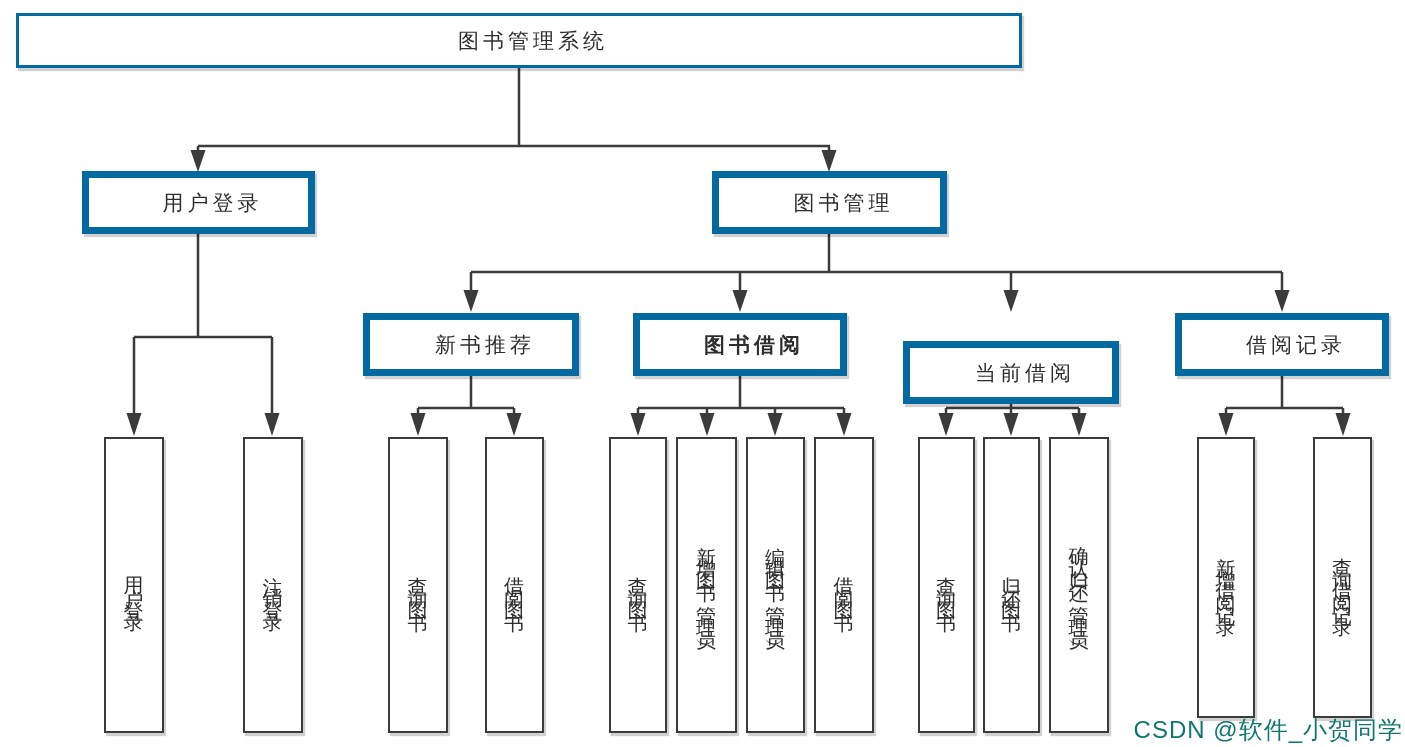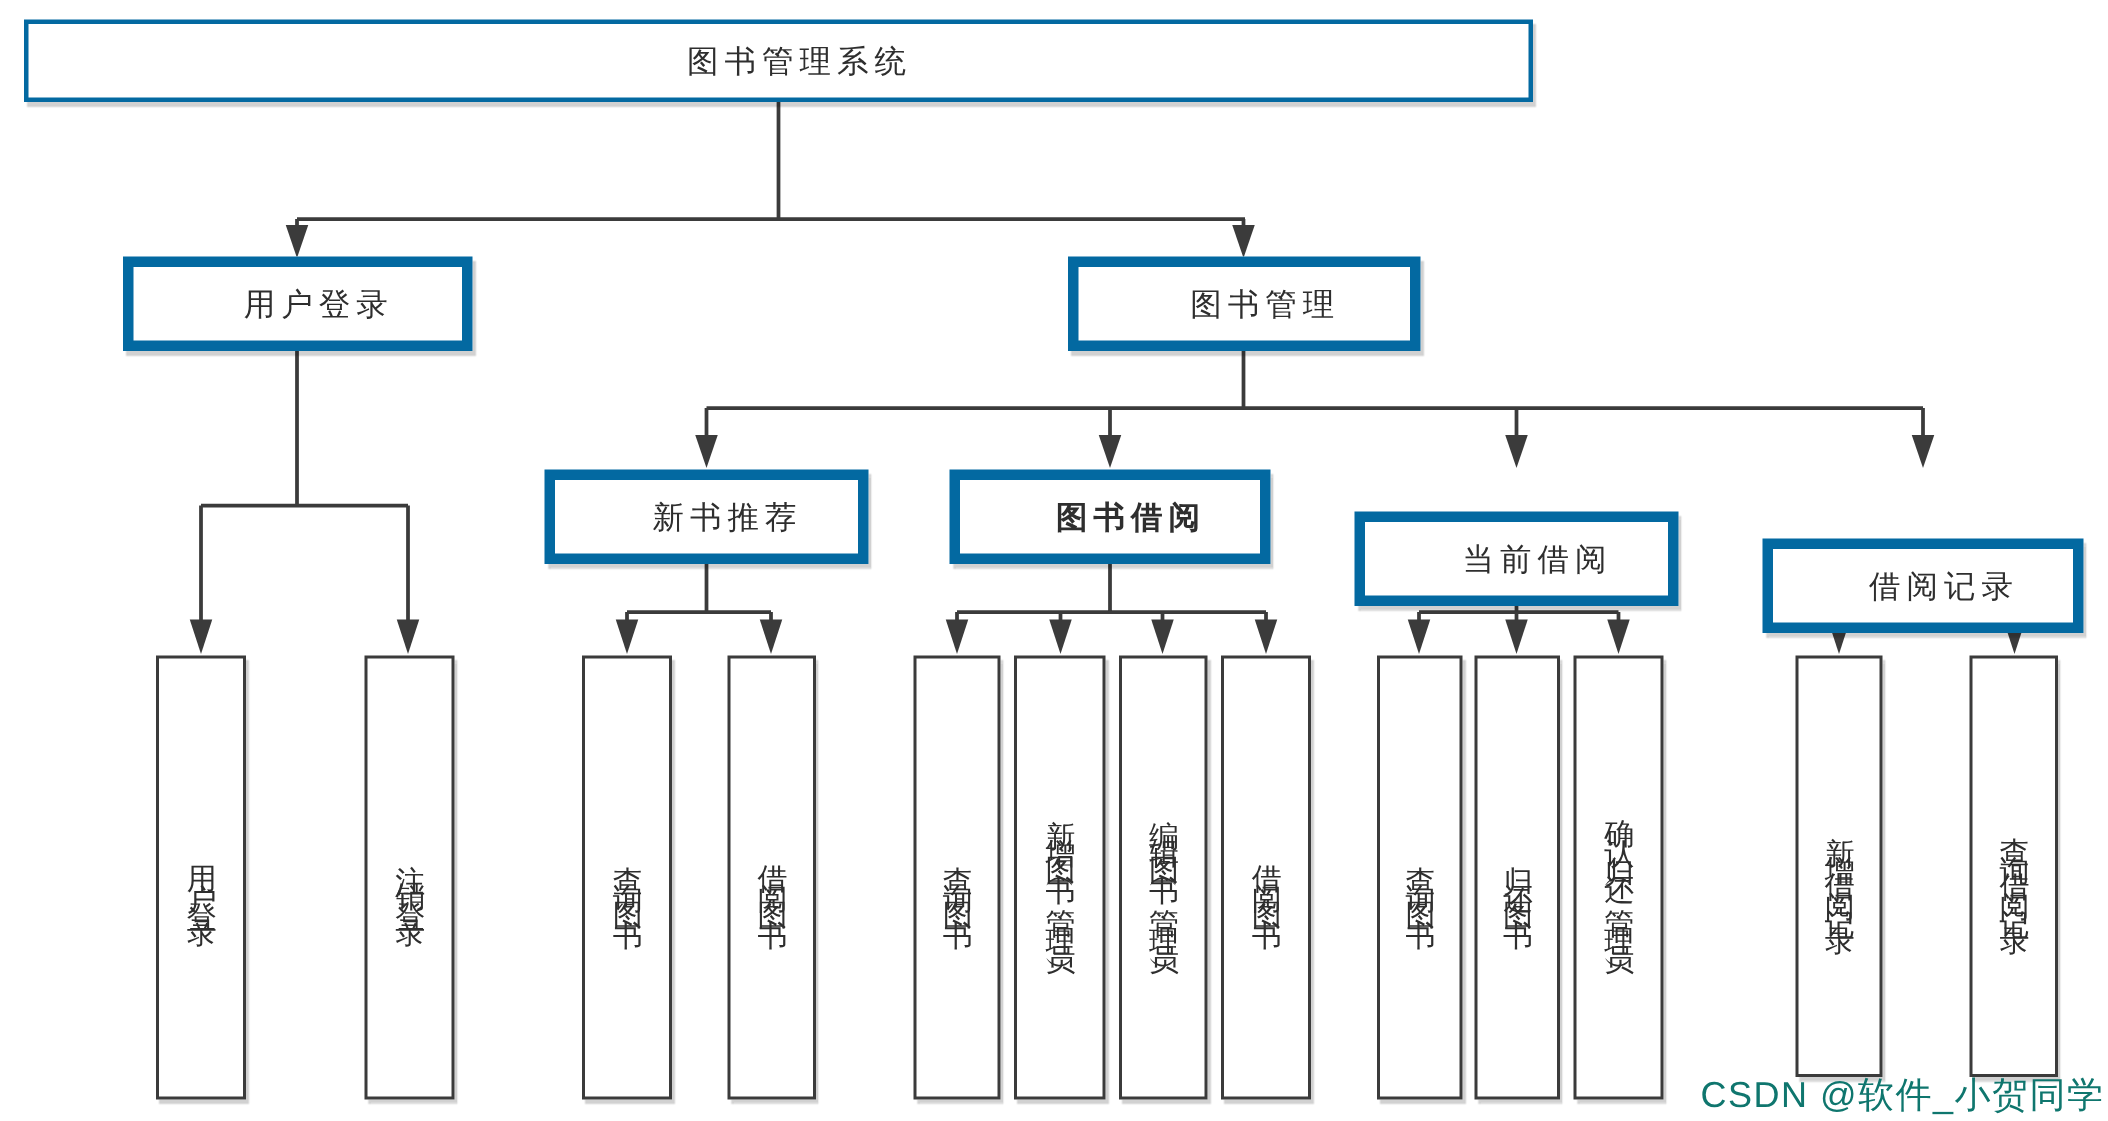--- a/index.html
+++ b/index.html
@@ -65,21 +65,21 @@
     letter-spacing: 1px;
     white-space: nowrap;
   }
   
   .pos-root         { left: 16px;   top: 13px;  width: 1006px; height: 55px; }
   .pos-userlogin    { left: 82px;   top: 171px; width: 233px;  height: 63px; }
   .pos-bookmgmt     { left: 712px;  top: 171px; width: 235px;  height: 63px; }
   .pos-newbook      { left: 363px;  top: 313px; width: 216px;  height: 63px; }
   .pos-bookborrow   { left: 633px;  top: 313px; width: 214px;  height: 63px; font-weight: bold; }
   .pos-currentbrw   { left: 903px;  top: 313px; width: 216px;  height: 63px; margin-top: 28px; }
-  .pos-brwrecord    { left: 1175px; top: 313px; width: 214px;  height: 63px; margin-top: 46px; }
+  .pos-brwrecord    { left: 1175px; top: 313px; width: 214px;  height: 63px; }
   .pos-v1  { left: 104px;  top: 437px; width: 60px; height: 296px; }
   .pos-v2  { left: 243px;  top: 437px; width: 60px; height: 296px; }
   .pos-v3  { left: 388px;  top: 437px; width: 60px; height: 296px; }
   .pos-v4  { left: 485px;  top: 437px; width: 59px; height: 296px; }
   .pos-v5  { left: 609px;  top: 437px; width: 58px; height: 296px; }
   .pos-v6  { left: 676px;  top: 437px; width: 61px; height: 296px; }
   .pos-v7  { left: 746px;  top: 437px; width: 59px; height: 296px; }
   .pos-v8  { left: 814px;  top: 437px; width: 60px; height: 296px; }
   .pos-v9  { left: 918px;  top: 437px; width: 57px; height: 296px; }
   .pos-v10 { left: 983px;  top: 437px; width: 57px; height: 296px; }

